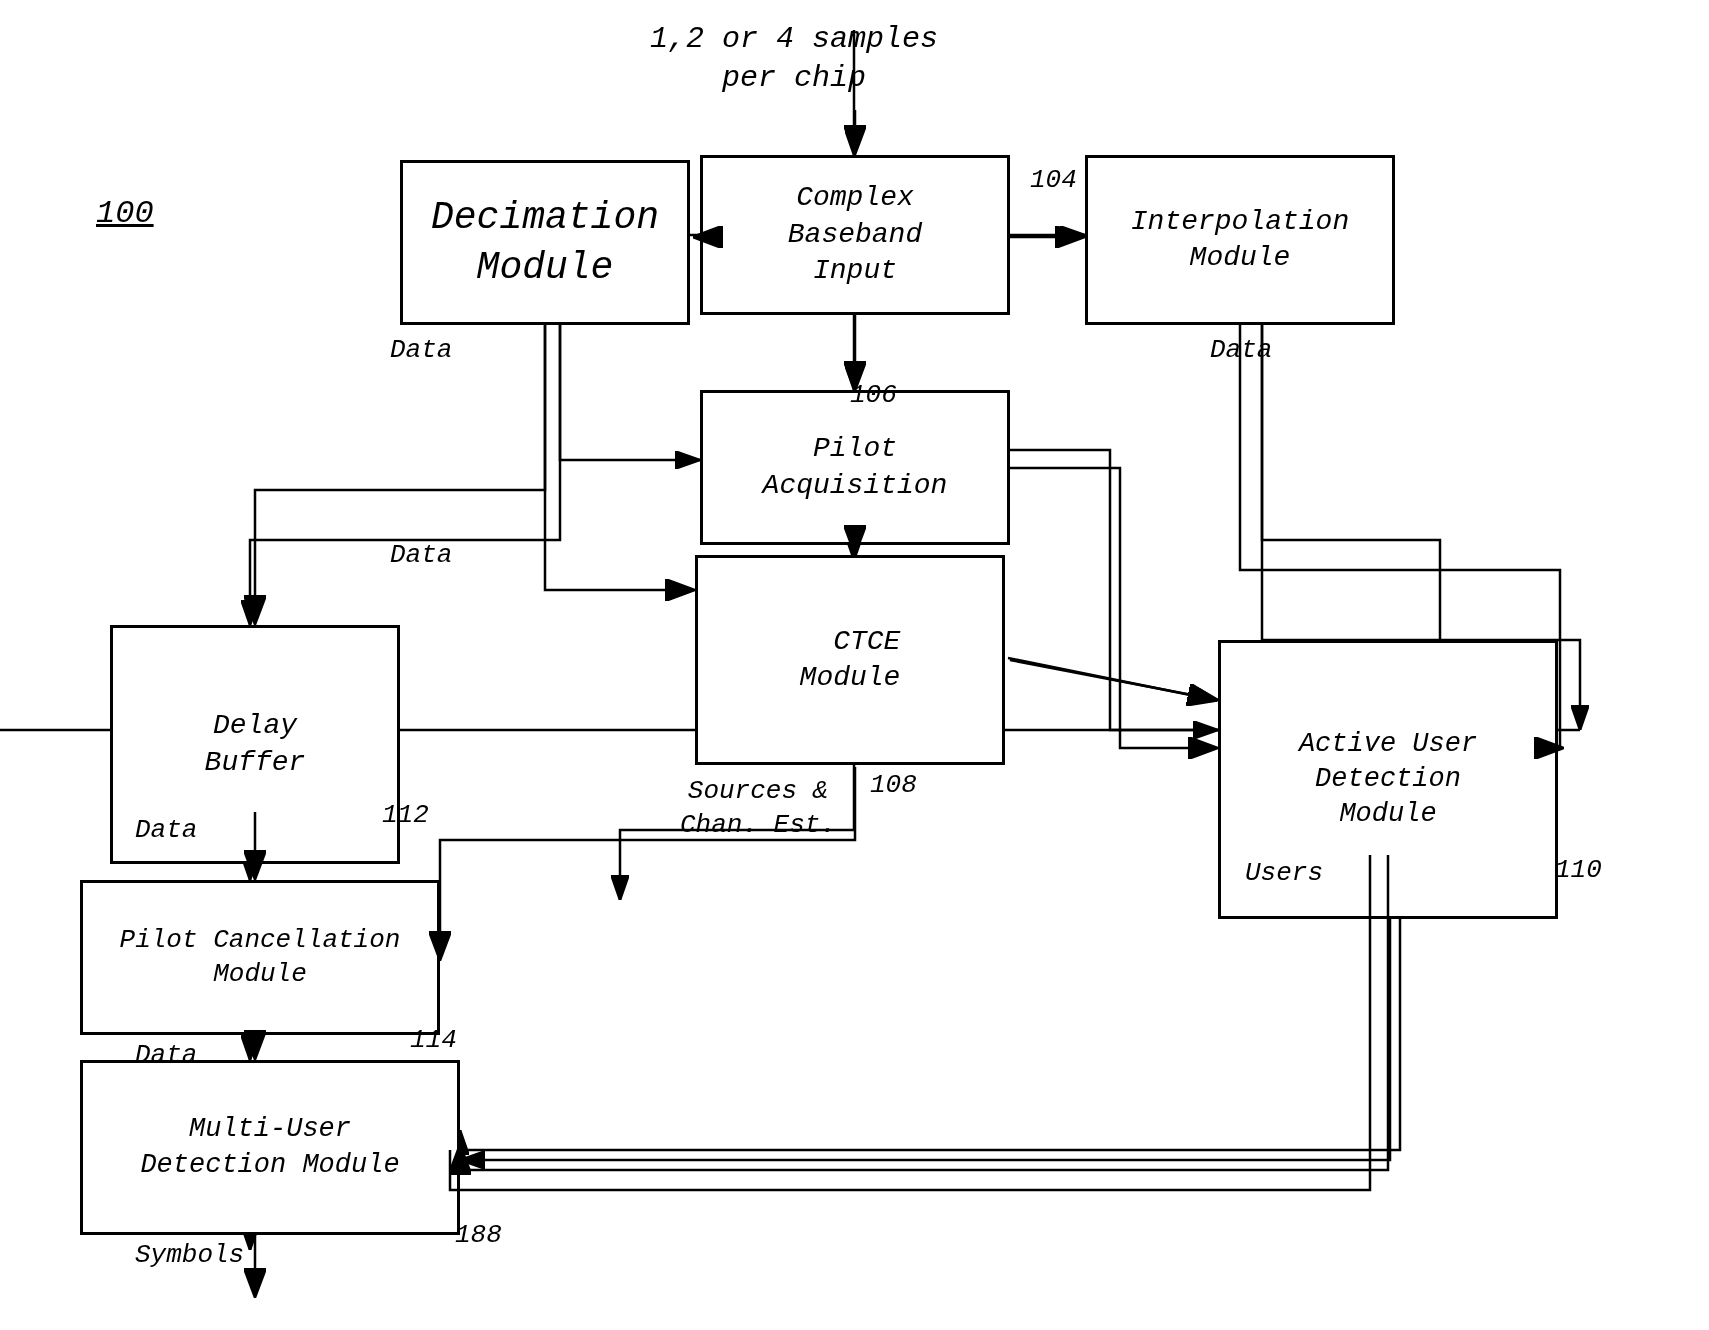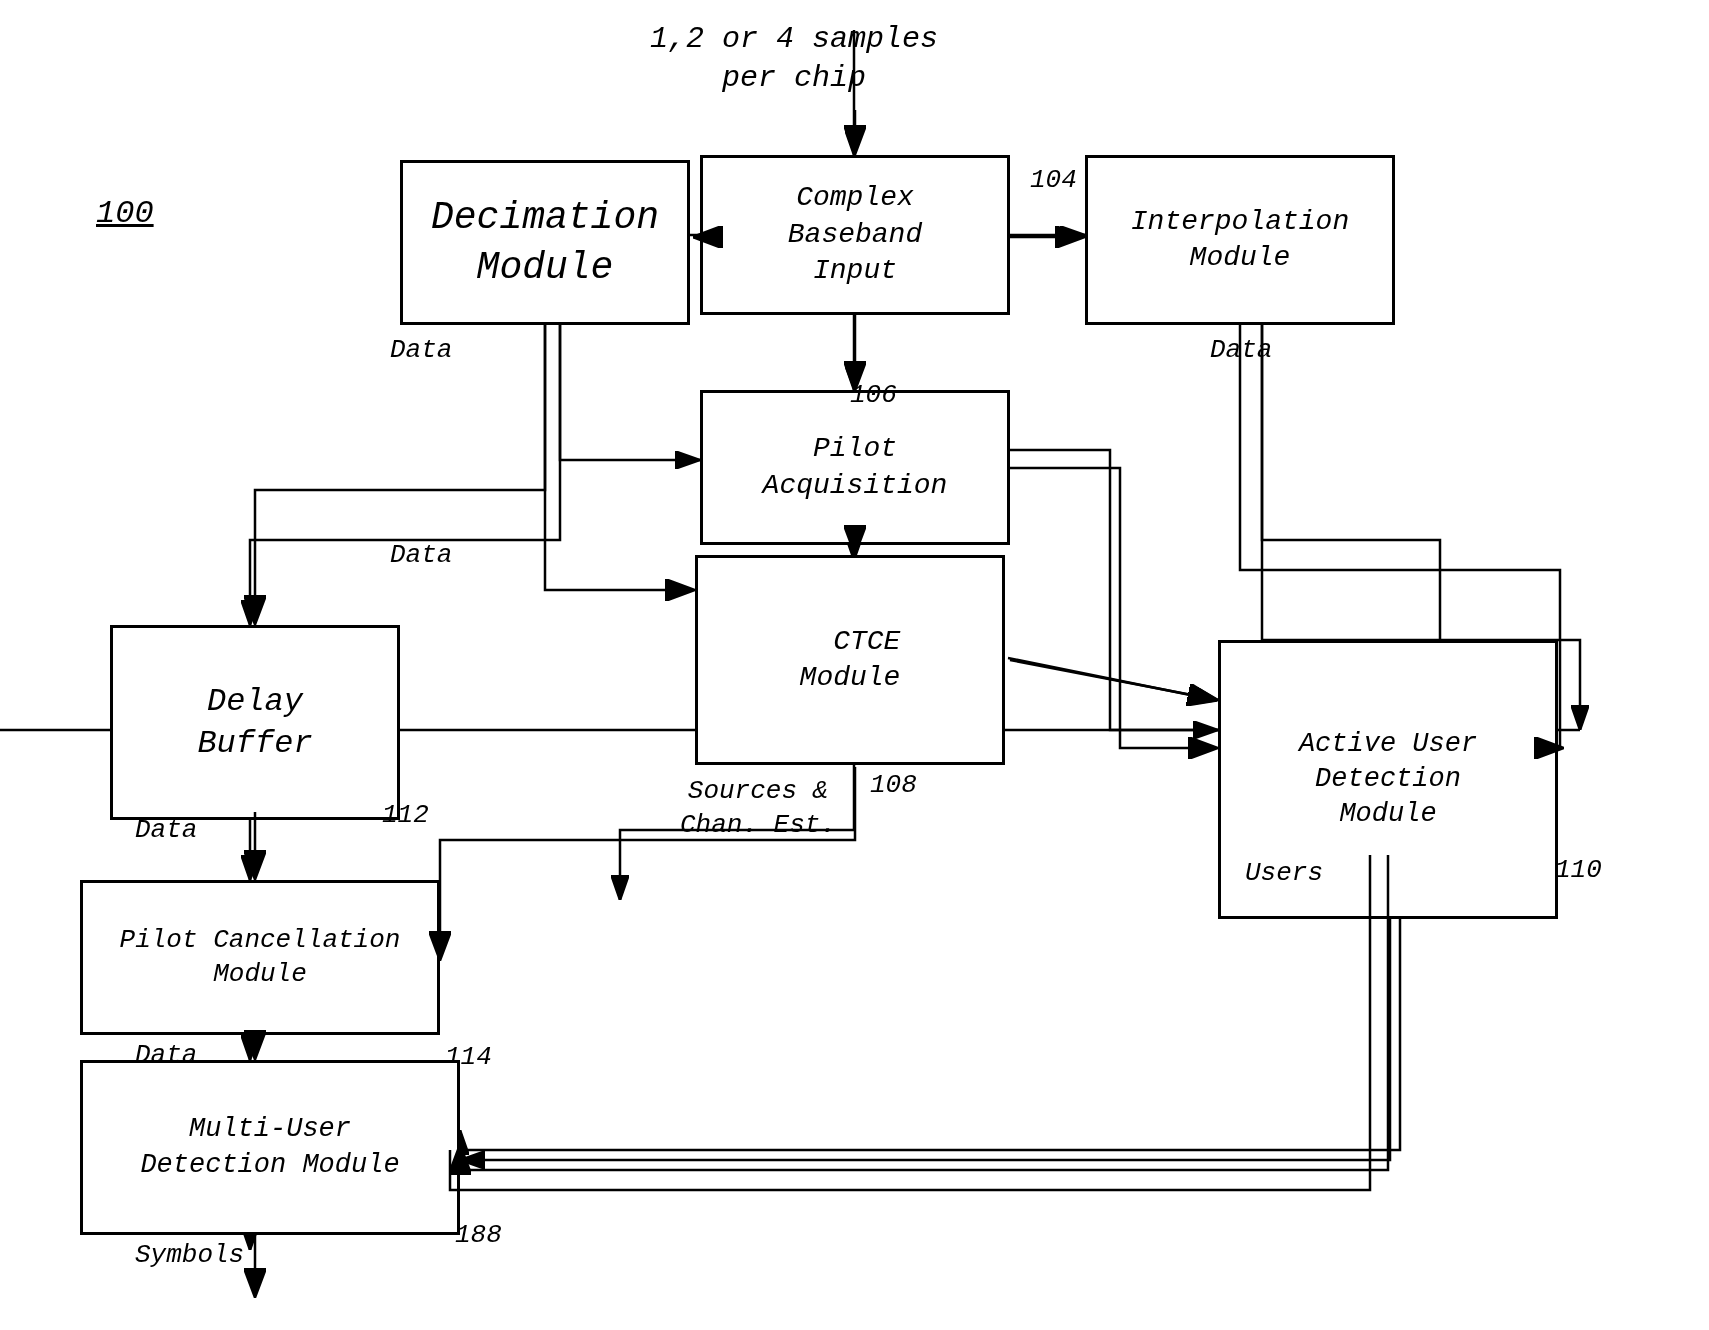--- a/index.html
+++ b/index.html
@@ -136,41 +136,41 @@
   <div class="label" style="left:1210px; top:335px;">Data</div>
 
   <div class="box" style="left:700px; top:390px; width:310px; height:155px; font-size:28px;">Pilot<br>Acquisition</div>
 
   <div class="refnum" style="left:850px; top:380px;">106</div>
 
   <div class="label" style="left:735px; top:552px;">Sources</div>
 
   <div class="label" style="left:390px; top:540px;">Data</div>
 
-  <div class="box" style="left:110px; top:625px; width:290px; height:195px; font-size:32px;">Delay<br>Buffer</div>
+  <div class="box" style="left:110px; top:625px; width:290px; height:239px; font-size:28px;">Delay<br>Buffer</div>
 
   <div class="box" style="left:695px; top:555px; width:310px; height:210px; font-size:28px;text-align:right;">CTCE<br>Module</div>
 
   <div class="box" style="left:1218px; top:640px; width:340px; height:279px; font-size:27px;font-style:italic;">Active User<br>Detection<br>Module</div>
 
   <div class="refnum" style="left:870px; top:770px;">108</div>
 
   <div class="label" style="left:680px; top:775px; line-height:1.3;">Sources &amp;<br>Chan. Est.</div>
 
   <div class="refnum" style="left:382px; top:800px;">112</div>
 
   <div class="label" style="left:135px; top:815px;">Data</div>
 
   <div class="label" style="left:1245px; top:858px;">Users</div>
 
   <div class="refnum" style="left:1555px; top:855px;">110</div>
 
   <div class="box" style="left:80px; top:880px; width:360px; height:155px; font-size:26px;">Pilot Cancellation<br>Module</div>
 
-  <div class="refnum" style="left:445px; top:1025px;margin-top:17px;">114</div>
+  <div class="refnum" style="left:410px; top:1025px;">114</div>
 
   <div class="label" style="left:135px; top:1040px;">Data</div>
 
   <div class="box" style="left:80px; top:1060px; width:380px; height:175px; font-size:27px;">Multi-User<br>Detection Module</div>
 
   <div class="refnum" style="left:455px; top:1220px;">188</div>
 
   <div class="label" style="left:135px; top:1240px;">Symbols</div>
 
   <svg class="svg-overlay" style="z-index:10;">

